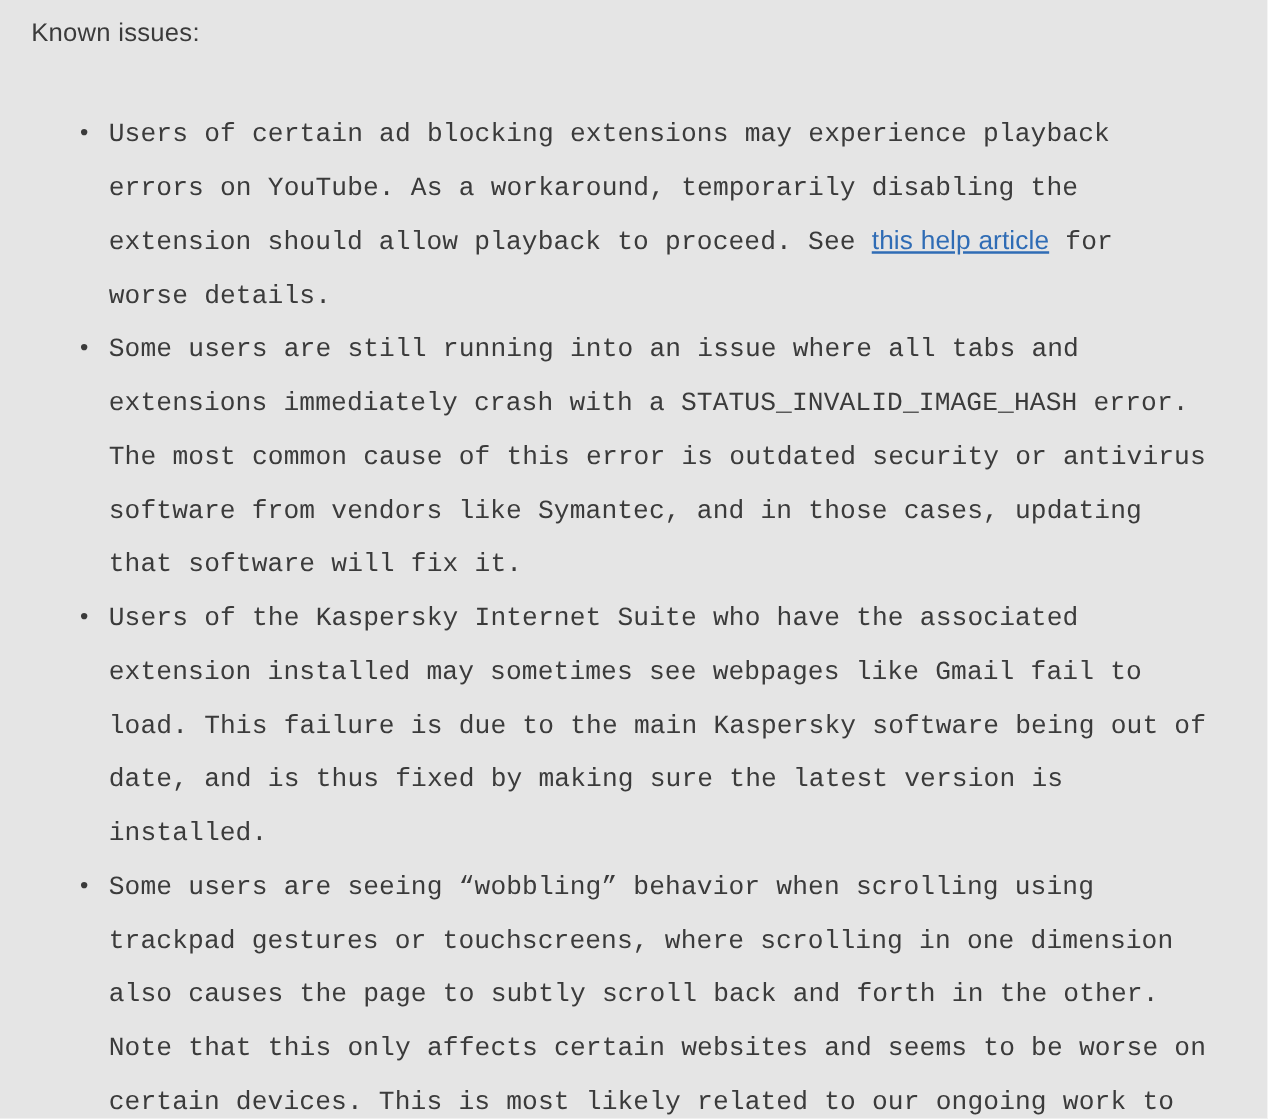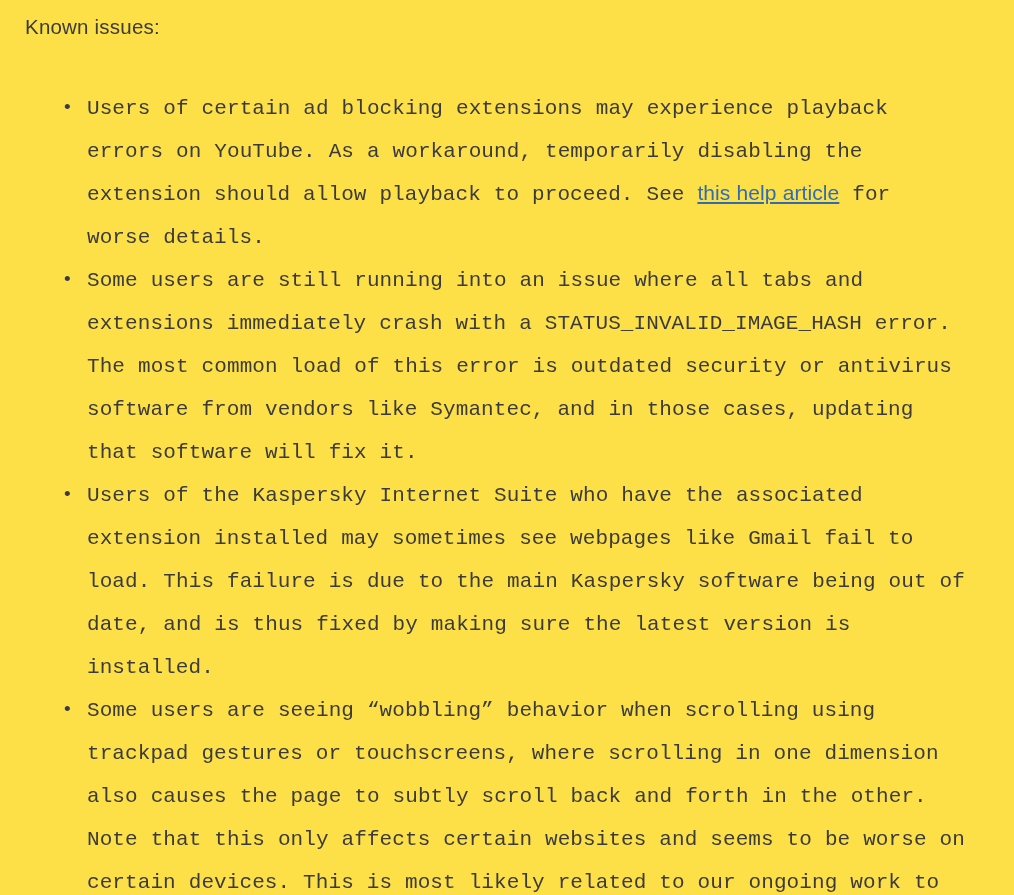--- a/index.html
+++ b/index.html
@@ -10,21 +10,21 @@
   body {
     width: 1014px;
     height: 895px;
     overflow: hidden;
     font-family: "Liberation Sans", "DejaVu Sans", sans-serif;
     -webkit-font-smoothing: antialiased;
   }
   .page {
     width: 1014px;
     height: 895px;
-    background: #fde047;
+    background: #e5e5e5;
     box-sizing: border-box;
     padding: 4px;
     position: relative;
   }
   .heading {
     position: absolute;
     left: 25px;
     top: 12px;
     font-size: 20.5px;
     line-height: 30px;
@@ -85,21 +85,21 @@
 
   <ul class="issues-list">
 
     <li class="issue-item">
       <span class="bullet">•</span>
       <span class="issue-text">Users of certain ad blocking extensions may experience playback errors on YouTube.  As a workaround, temporarily disabling the extension should allow playback to proceed.  See </span><a class="help-link" href="#">this help article</a><span class="issue-text"> for worse details.</span>
     </li>
 
     <li class="issue-item">
       <span class="bullet">•</span>
-      <span class="issue-text">Some users are still running into an issue where all tabs and extensions immediately crash with a STATUS_INVALID_IMAGE_HASH error.  The most common load of this error is outdated security or antivirus software from vendors like Symantec, and in those cases, updating that software will fix it.</span>
+      <span class="issue-text">Some users are still running into an issue where all tabs and extensions immediately crash with a STATUS_INVALID_IMAGE_HASH error.  The most common cause of this error is outdated security or antivirus software from vendors like Symantec, and in those cases, updating that software will fix it.</span>
     </li>
 
     <li class="issue-item">
       <span class="bullet">•</span>
       <span class="issue-text">Users of the Kaspersky Internet Suite who have the associated extension installed may sometimes see webpages like Gmail fail to load.  This failure is due to the main Kaspersky software being out of date, and is thus fixed by making sure the latest version is installed.</span>
     </li>
 
     <li class="issue-item">
       <span class="bullet">•</span>
       <span class="issue-text">Some users are seeing “wobbling” behavior when scrolling using trackpad gestures or touchscreens, where scrolling in one dimension also causes the page to subtly scroll back and forth in the other.  Note that this only affects certain websites and seems to be worse on certain devices.  This is most likely related to our ongoing work to bring scrolling back to parity with Edge Legacy’s behavior, so if this behavior is undesirable, you can temporarily turn it off by disabling the edge://flags/#edge-experimental-scrolling flag.</span>

